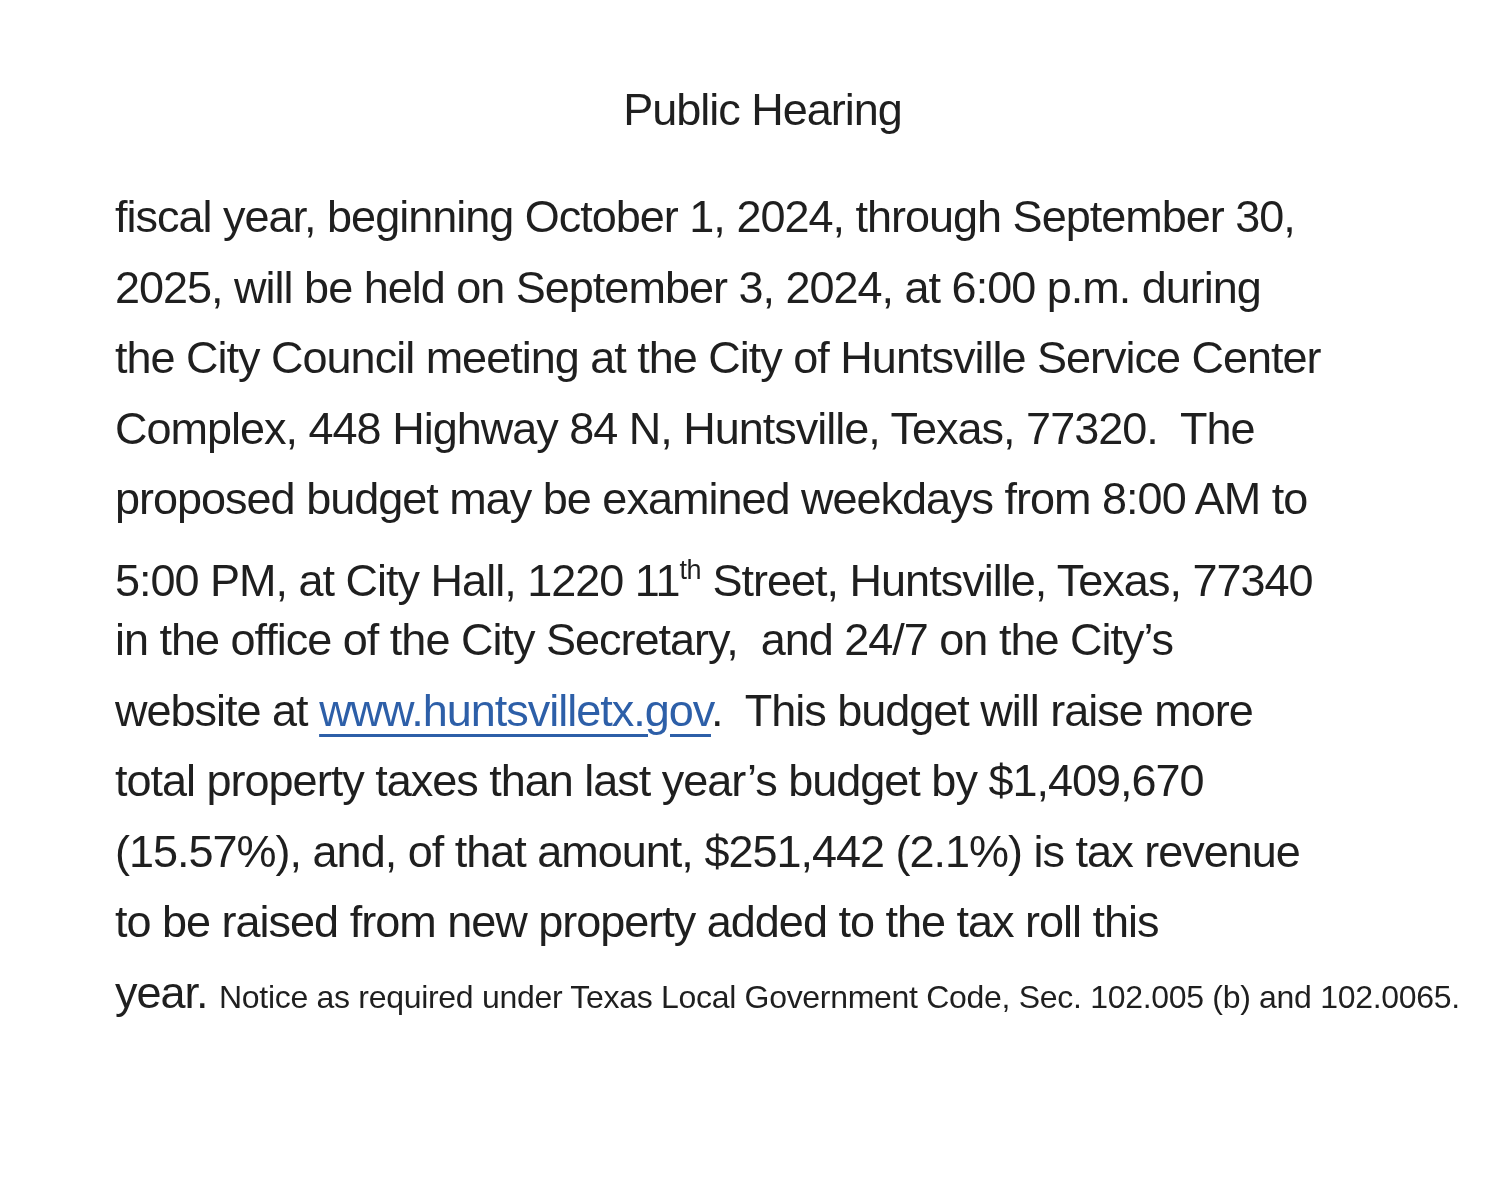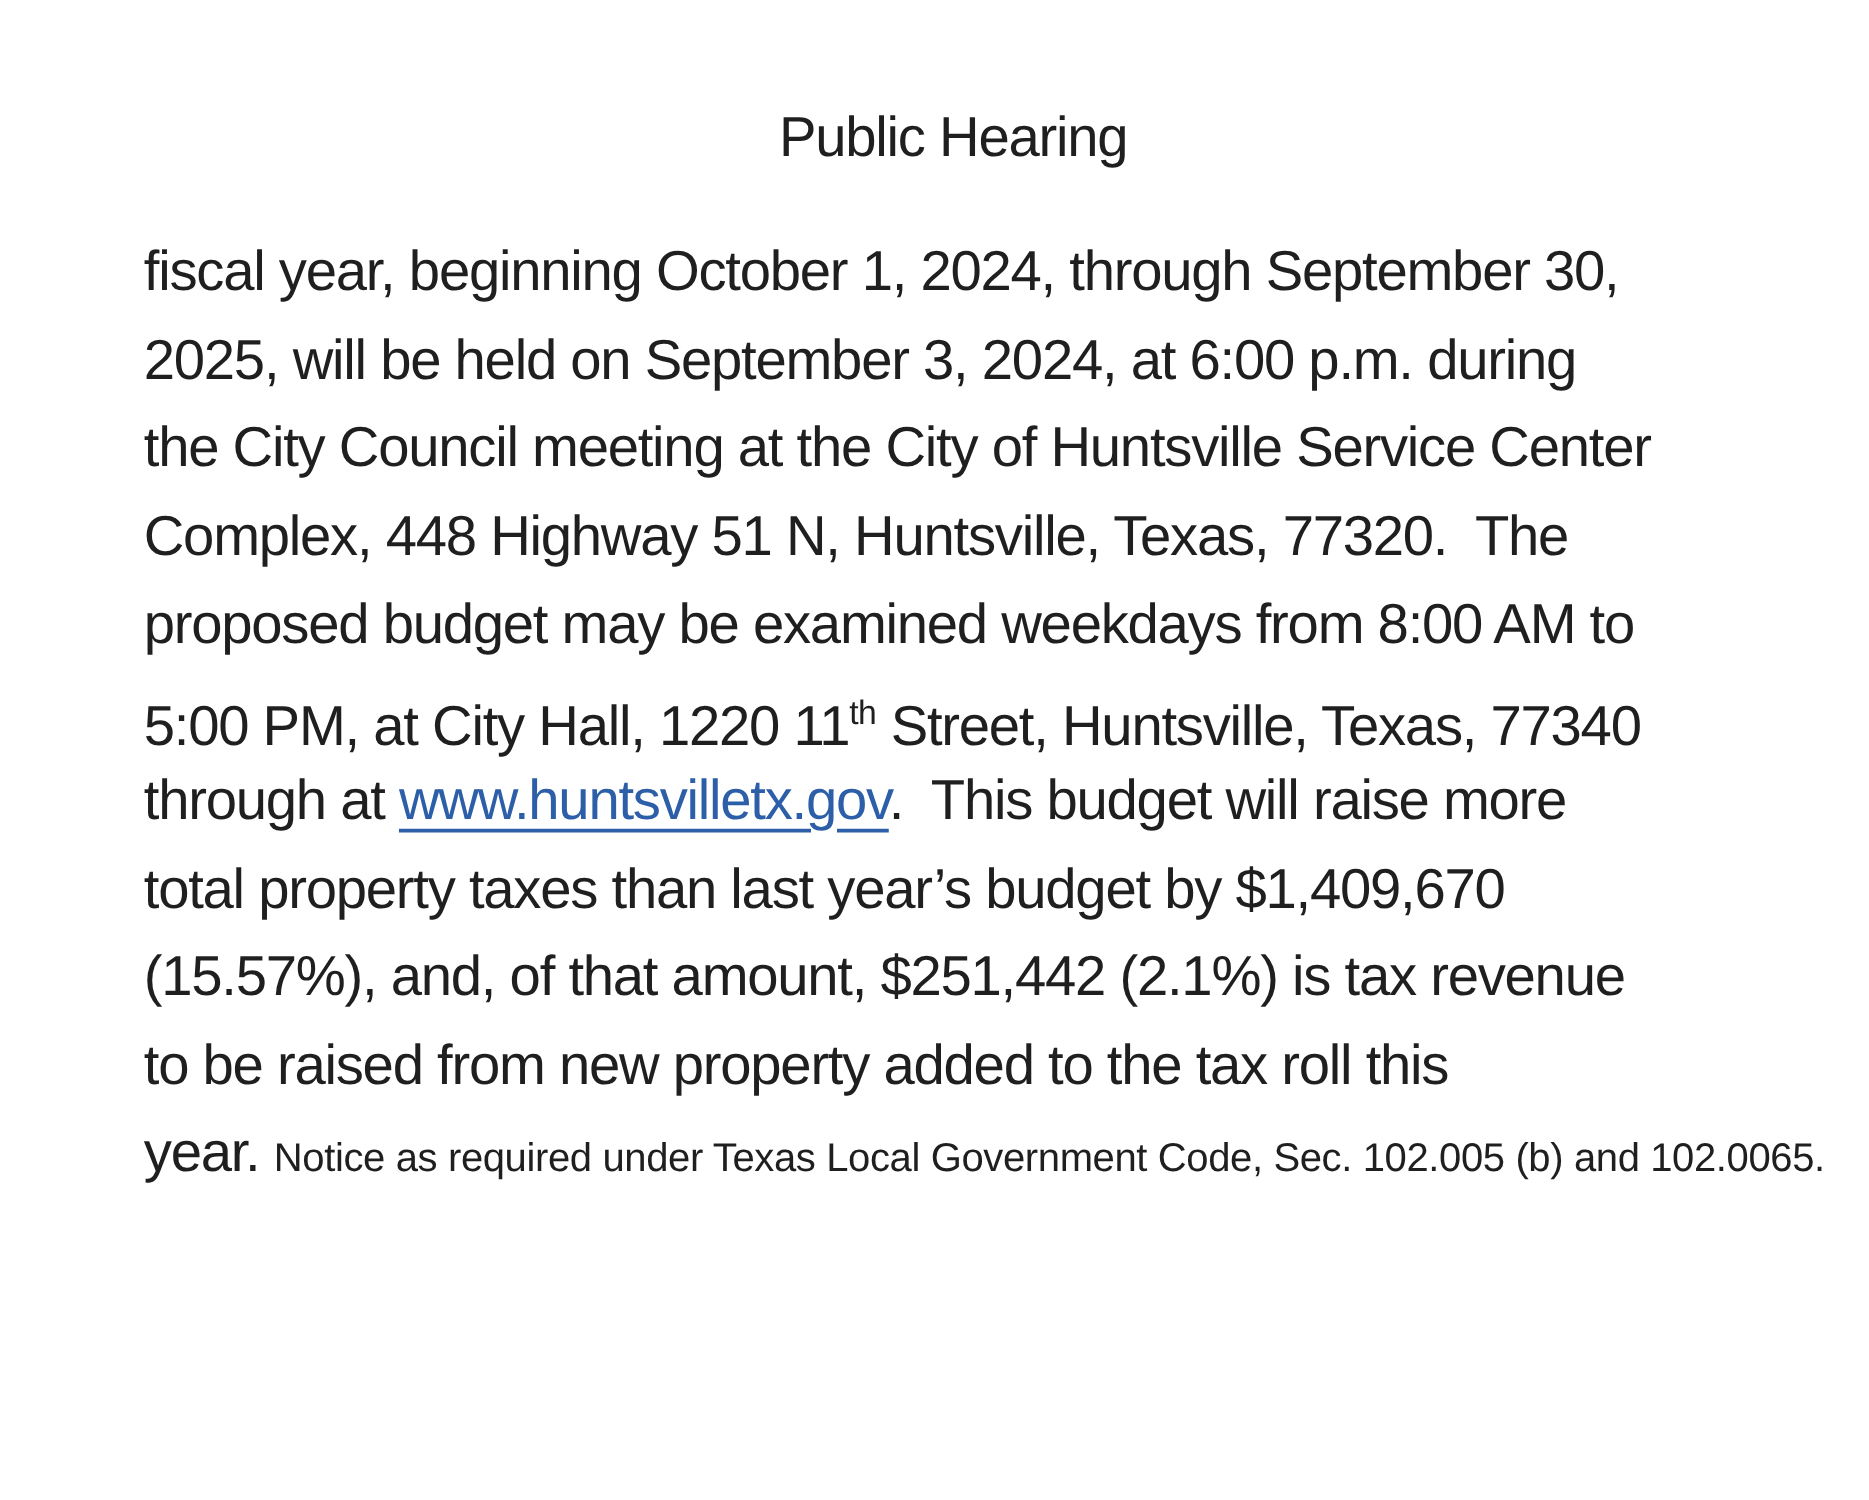--- a/index.html
+++ b/index.html
@@ -58,22 +58,23 @@
 </style>
 </head>
 <body style="--text-color: #1f1f1f; --link-color: #2d5fa8; background: rgb(255, 255, 255);">
 
 <div class="page">
   <div class="doc-title">Public Hearing</div>
   <div class="body-text">
       <div class="line"><span class="seg-normal">fiscal year, beginning October 1, 2024, through September 30,</span></div>
       <div class="line"><span class="seg-normal">2025, will be held on September 3, 2024, at 6:00 p.m. during</span></div>
       <div class="line"><span class="seg-normal">the City Council meeting at the City of Huntsville Service Center</span></div>
-      <div class="line"><span class="seg-normal">Complex, 448 Highway 51 N, Huntsville, Texas, 77320.  The</span></div>
+      <div class="line"><span class="seg-normal">Complex, 448 Highway 84 N, Huntsville, Texas, 77320.  The</span></div>
       <div class="line"><span class="seg-normal">proposed budget may be examined weekdays from 8:00 AM to</span></div>
       <div class="line"><span class="seg-normal">5:00 PM, at City Hall, 1220 11</span><span class="seg-superscript">th</span><span class="seg-normal"> Street, Huntsville, Texas, 77340</span></div>
-      <div class="line"><span class="seg-normal">through at </span><a class="doc-link" href="#">www.huntsvilletx.gov</a><span class="seg-normal">.  This budget will raise more</span></div>
+      <div class="line"><span class="seg-normal">in the office of the City Secretary,  and 24/7 on the City’s</span></div>
+      <div class="line"><span class="seg-normal">website at </span><a class="doc-link" href="#">www.huntsvilletx.gov</a><span class="seg-normal">.  This budget will raise more</span></div>
       <div class="line"><span class="seg-normal">total property taxes than last year’s budget by $1,409,670</span></div>
       <div class="line"><span class="seg-normal">(15.57%), and, of that amount, $251,442 (2.1%) is tax revenue</span></div>
       <div class="line"><span class="seg-normal">to be raised from new property added to the tax roll this</span></div>
       <div class="line"><span class="seg-normal">year. </span><span class="seg-small">Notice as required under Texas Local Government Code, Sec. 102.005 (b) and 102.0065.</span></div>
     </div>
 </div>
 
 </body></html>

